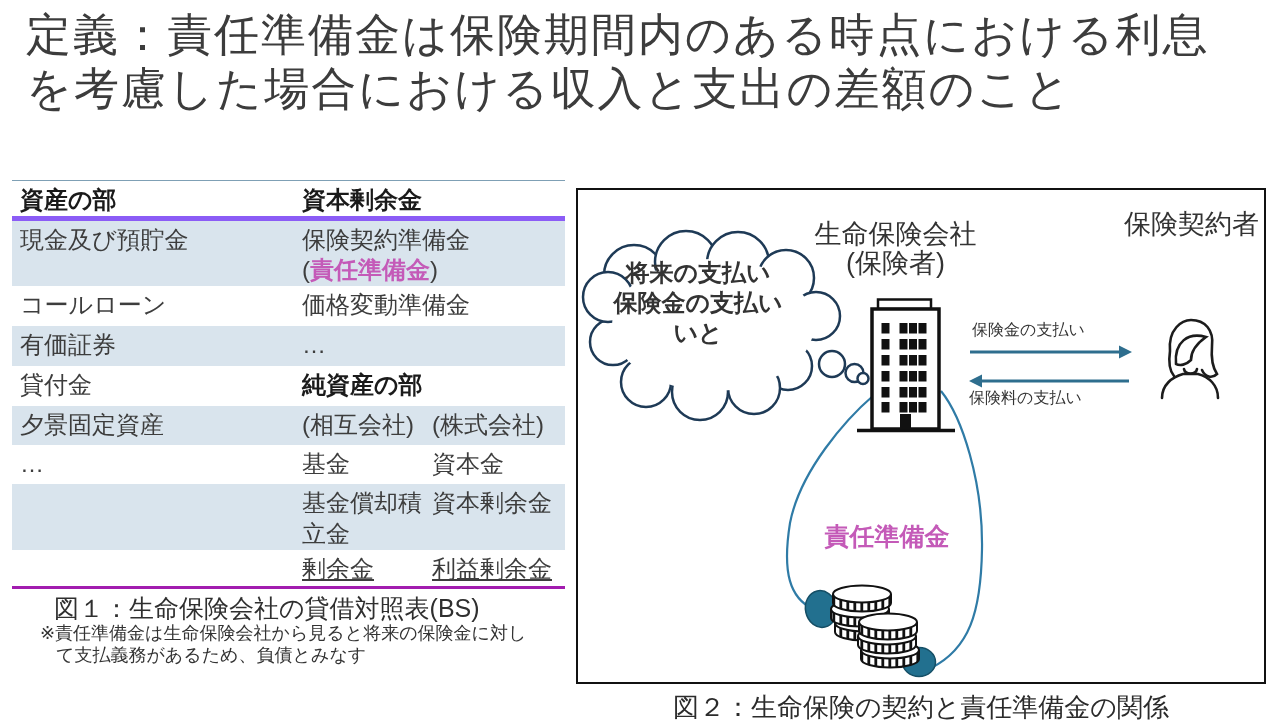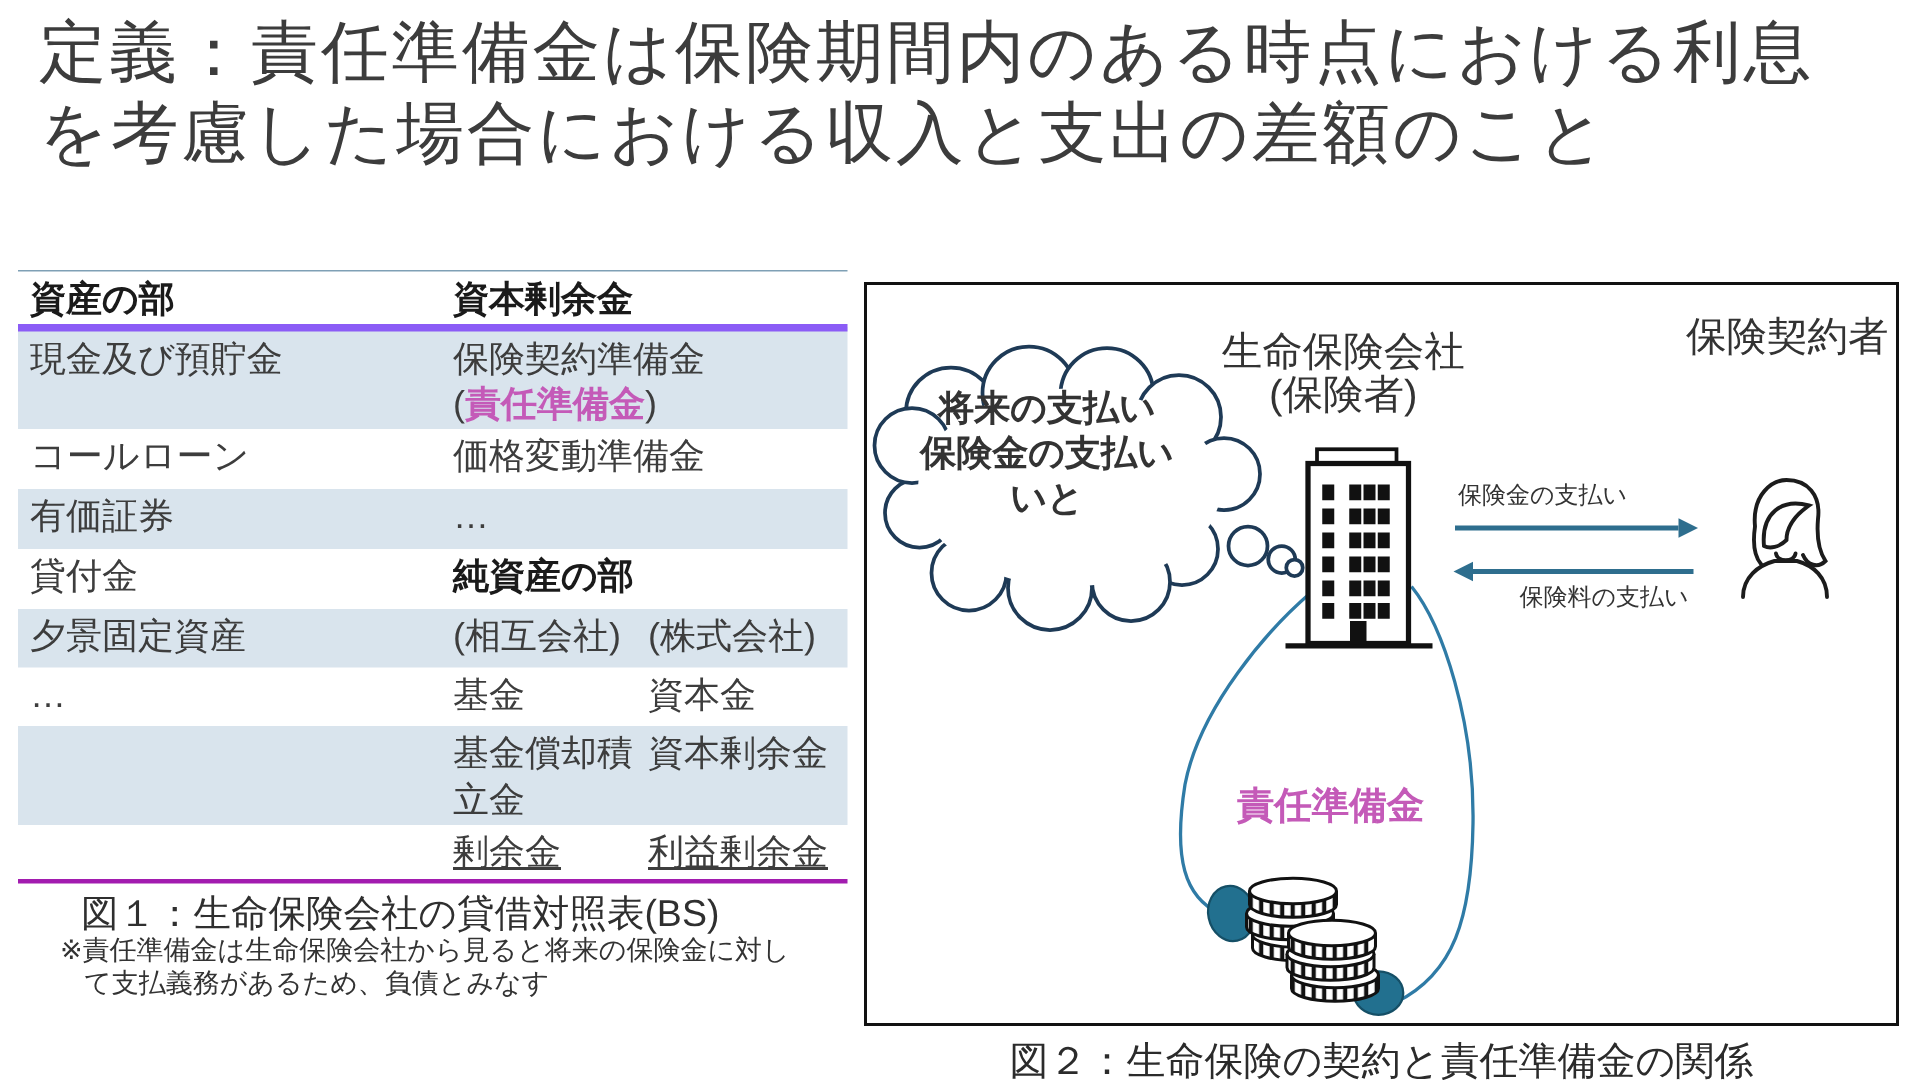--- a/index.html
+++ b/index.html
@@ -41,21 +41,21 @@
   #cloud-text {
     position:absolute; left:12px; top:28px; width:200px; text-align:center;
     font-size:24px; line-height:30px; color:#333;font-weight:bold;
   }
   #overlay { position:absolute; left:0; top:0; width:690px; height:496px; }
   .fig-label { position:absolute; color:#333; font-size:27px; line-height:29px; }
   #insurer-label { left:215px; top:30px; width:205px; text-align:center; }
   #policyholder-label { right:5px; top:20px; text-align:right; }
   .arrow-label { position:absolute; font-size:16px; color:#333; }
   #benefit-label { left:394px; top:130px; }
-  #premium-label { left:391px; top:198px;margin-left:44px; }
+  #premium-label { left:391px; top:198px; }
   #reserve-label2 {
     position:absolute; left:243px; top:330px; width:132px; text-align:center;
     font-size:25px; font-weight:bold; color:#c45ab8;
   }
   #fig2-caption {
     position:absolute; left:576px; top:690px; width:690px; text-align:center;
     font-size:26px; color:#2b2b2b;
   }
 </style>
 </head>

